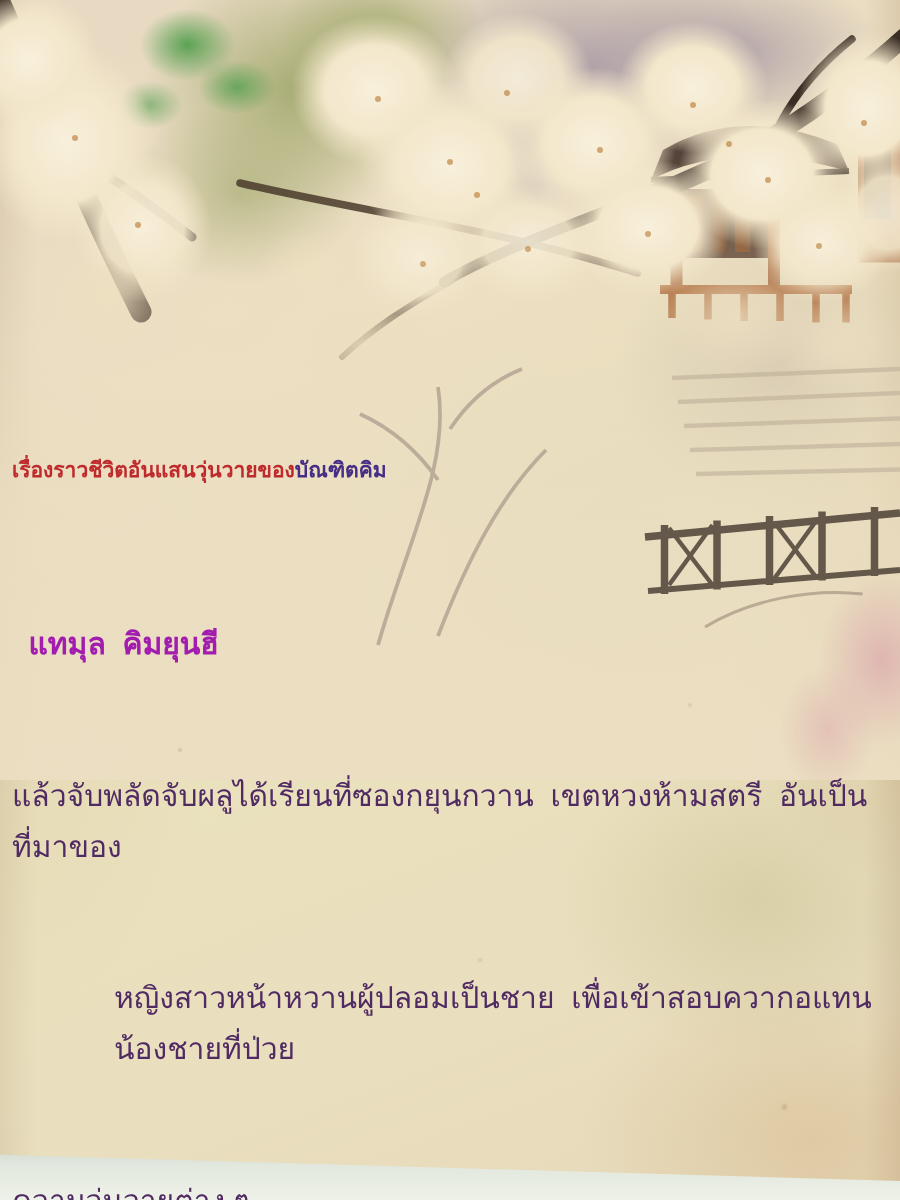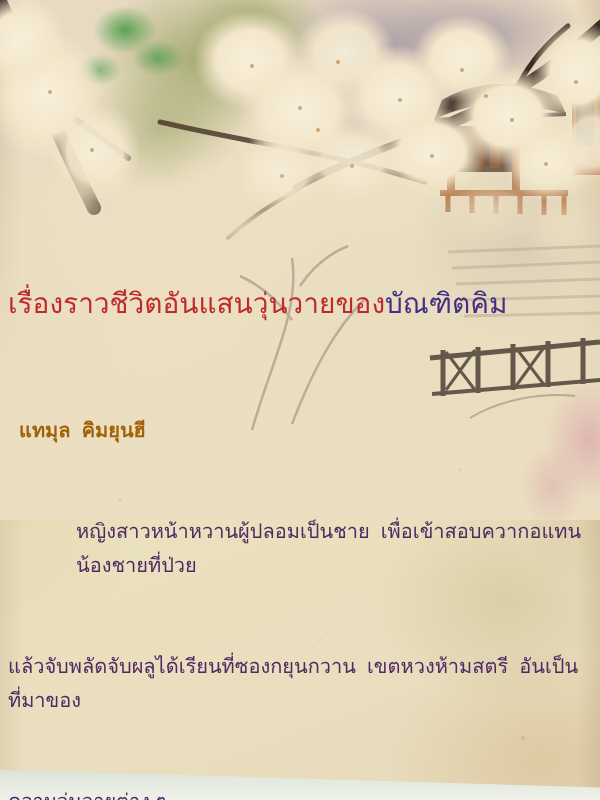--- a/index.html
+++ b/index.html
@@ -14,22 +14,22 @@
       radial-gradient(190px 150px at 505px 600px, rgba(150,150,78,.20), rgba(150,150,78,0) 70%),
       radial-gradient(160px 220px at 600px 430px, rgba(167,128,72,.28), rgba(167,128,72,0) 72%),
       radial-gradient(220px 160px at 540px 760px, rgba(196,150,86,.25), rgba(196,150,86,0) 70%),
       radial-gradient(260px 200px at 430px 360px, rgba(190,200,150,.25), rgba(190,200,150,0) 75%),
       radial-gradient(200px 300px at 0px 450px, rgba(205,180,140,.18), rgba(205,180,140,0) 75%),
       linear-gradient(90deg, rgba(120,90,60,.10) 0%, rgba(120,90,60,0) 4%, rgba(120,90,60,0) 96%, rgba(140,100,60,.16) 100%);
   }
   .art{position:absolute;top:0;left:0;width:600px;height:520px;z-index:2;}
   .text-layer{position:absolute;inset:0;z-index:5;}
   .hdr{
-    position:absolute;left:8px;top:201px;width:586px;
-    font-size:28px;font-weight:400;line-height:41px;letter-spacing:0;
+    position:absolute;left:8px;top:211px;width:586px;
+    font-size:14px;font-weight:700;line-height:41px;letter-spacing:0;
     white-space:pre-wrap;
   }
   .hdr-l1{}
   .hdr-l2{padding-left:6px;}
   .hdr-l3{padding-left:11px;}
   .body-block{
     position:absolute;left:8px;top:346px;width:586px;
     font-size:20px;line-height:33.8px;font-weight:500;
     white-space:pre-wrap;
   }
@@ -217,23 +217,23 @@
 <div class="grain"></div>
 <div class="bottom-strip"></div>
 
 <div class="text-layer">
 
   <div class="hdr" style="color: rgb(191, 42, 45);">
     <div class="hdr-l1"><span>เรื่องราวชีวิตอันแสนวุ่นวายของ</span><span style="color: rgb(70, 45, 134);">บัณฑิตคิม</span></div>
   </div>
 
   <div class="body-block" style="color: rgb(80, 42, 99);">
-    <div class="char-name" style="color: #a16207;">แทมุล  คิมยุนฮี</div>
+    <div class="char-name" style="color: #a21caf;">แทมุล  คิมยุนฮี</div>
+    <div class="desc-line">แล้วจับพลัดจับผลูได้เรียนที่ซองกยุนกวาน  เขตหวงห้ามสตรี  อันเป็นที่มาของ</div>
     <div class="desc-line desc-indent">หญิงสาวหน้าหวานผู้ปลอมเป็นชาย  เพื่อเข้าสอบควากอแทนน้องชายที่ป่วย</div>
-    <div class="desc-line">แล้วจับพลัดจับผลูได้เรียนที่ซองกยุนกวาน  เขตหวงห้ามสตรี  อันเป็นที่มาของ</div>
     <div class="desc-line">ความวุ่นวายต่าง ๆ</div>
 
     
     
     
 
     
     
     
 

